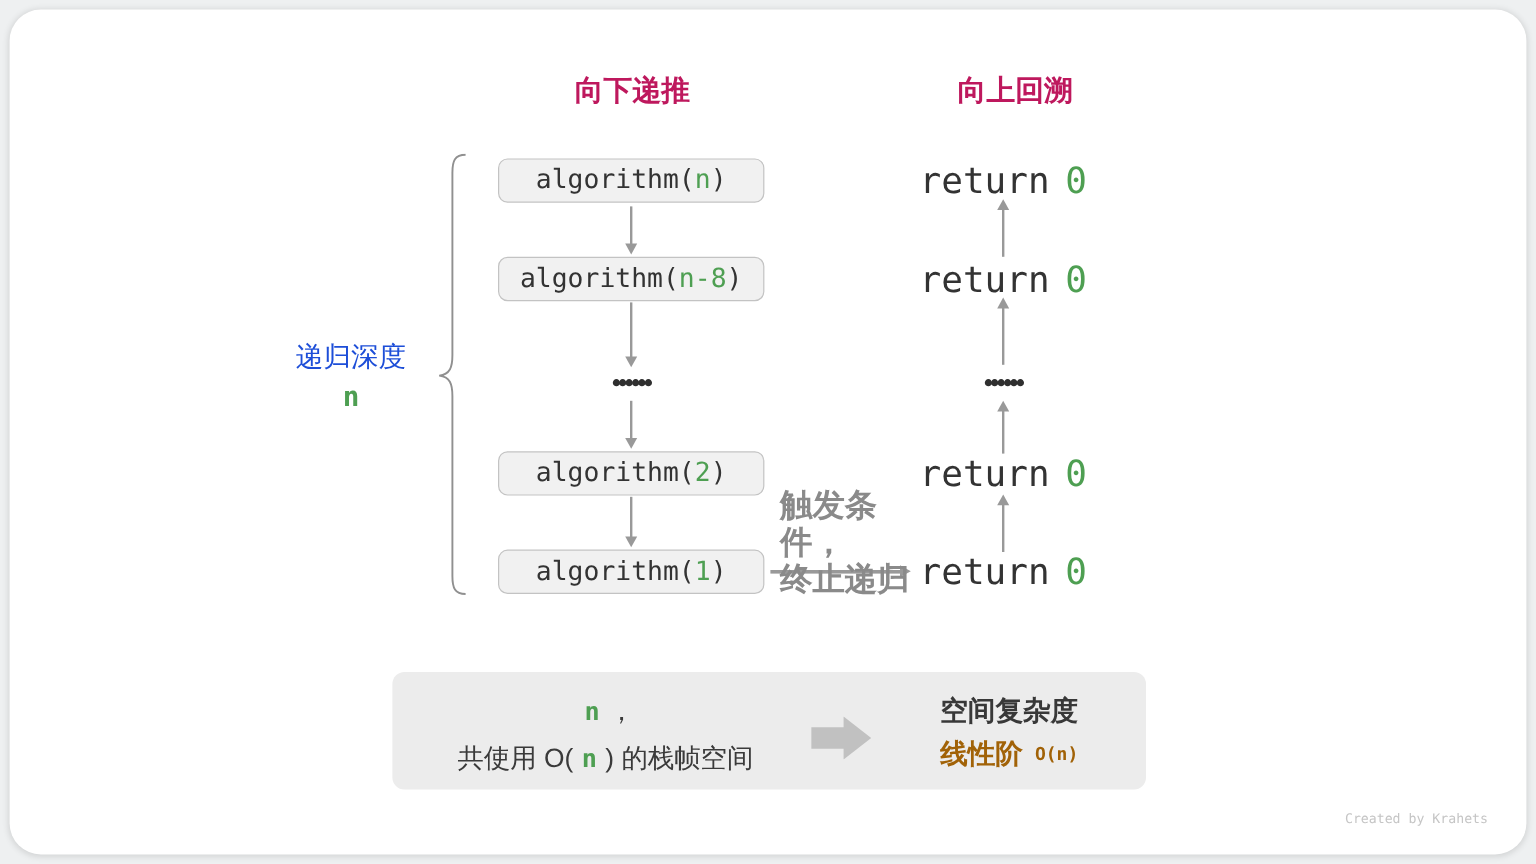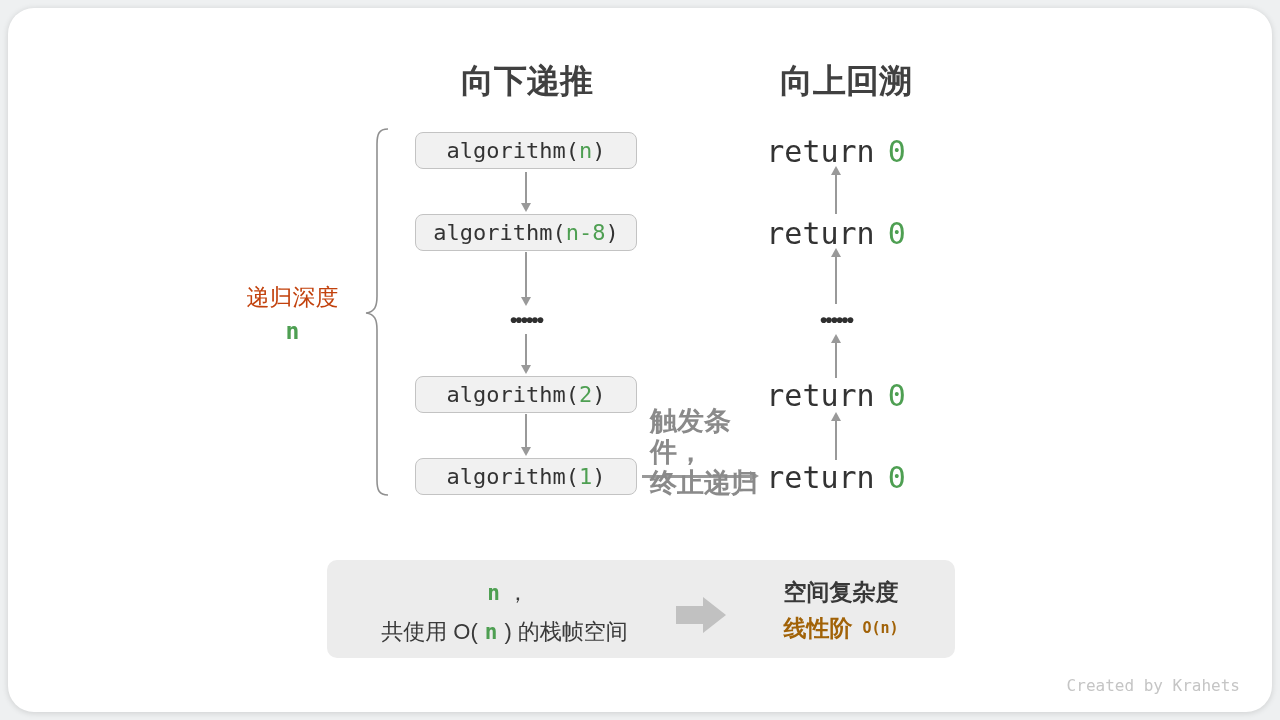--- a/index.html
+++ b/index.html
@@ -14,25 +14,25 @@
     width:1264px; height:704px;
     background:#ffffff;
     border-radius:26px;
     box-shadow:0 1px 6px rgba(0,0,0,0.14);
   }
   .canvas { position:absolute; left:0; top:0; width:1280px; height:720px; }
 
   .col-header {
     position:absolute; width:220px;
     text-align:center;
-    font-size:33px; font-weight:bold; color:#404040;
+    font-size:24px; font-weight:bold; color:#be185d;
   }
   .depth-label {
     position:absolute; left:225px; top:282px; width:135px;
-    text-align:center; font-size:23px; color:#c2410c;
+    text-align:center; font-size:23px; color:#1d4ed8;
   }
   .depth-n {
     position:absolute; left:225px; top:318px; width:135px;
     text-align:center; font-family:"DejaVu Sans Mono", monospace;
     font-size:23px; font-weight:bold; color:#4E9F52;
   }
 
   .call-box {
     position:absolute; left:415px; width:222px; height:37px;
     box-sizing:border-box;
@@ -110,21 +110,21 @@
     font-size:23px; font-weight:bold; color:#a16207;
   }
   .result-line .big-o {
     font-family:"DejaVu Sans Mono", monospace; margin-left:10px; font-size:15px;
   }
 
   .footer-credit {
     position:absolute; left:1040px; top:676px; width:200px;
     text-align:right;
     font-family:"DejaVu Sans Mono", monospace;
-    font-size:16px; color:#c5c5c5;
+    font-size:11px; color:#c5c5c5;
   }
   svg { display:block; }
 </style>
 </head>
 <body>
 
 <div class="card"></div>
 
 <div class="canvas">
 

